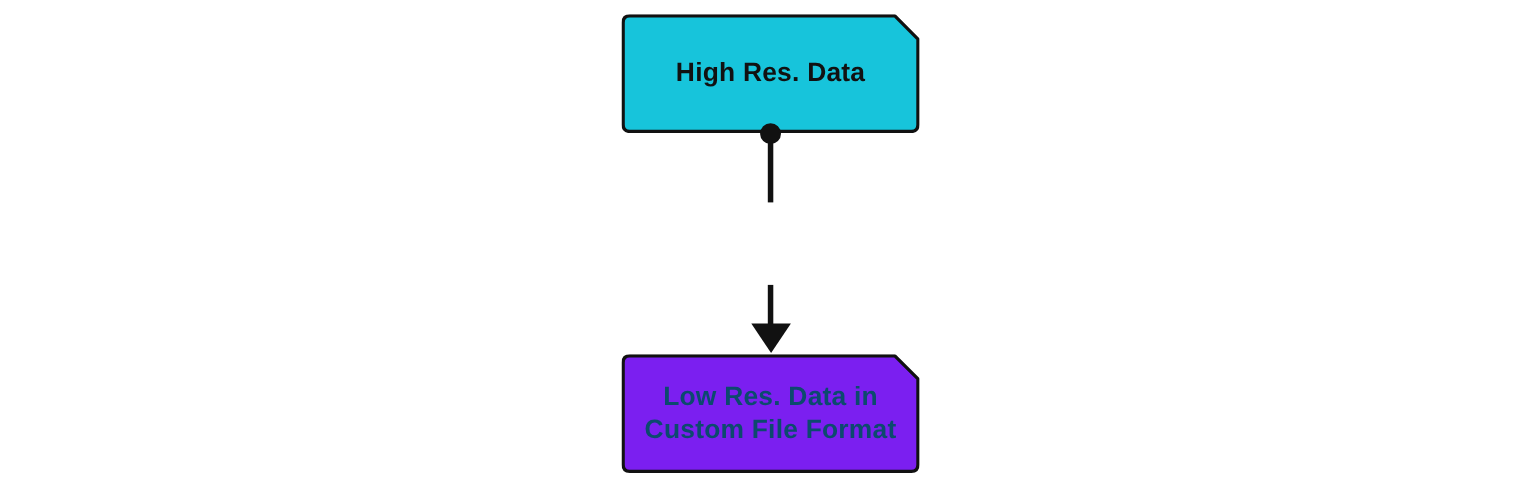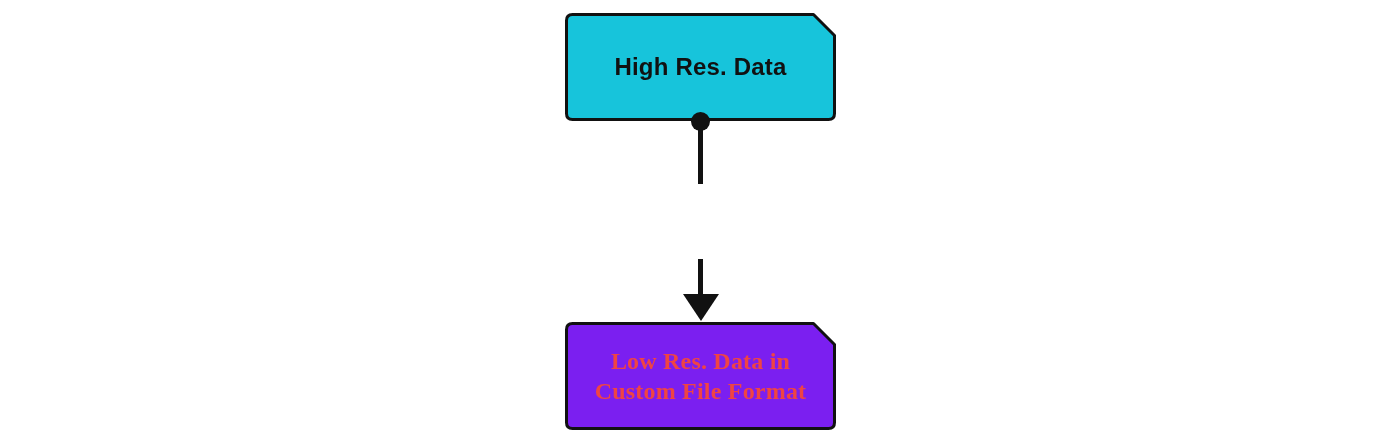--- a/index.html
+++ b/index.html
@@ -98,18 +98,18 @@
   <div class="connector-line" id="edge-line-2" style="background: rgb(17, 17, 17);"></div>
   <div class="arrowhead" style="border-top-color: rgb(17, 17, 17);"></div>
 
   <div class="node" id="node-bottom">
     <svg width="271" height="108">
       <path d="M 7.5 1.5 L 248.5 1.5 L 269.5 22.5 L 269.5 100.5
                Q 269.5 106.5 263.5 106.5 L 7.5 106.5
                Q 1.5 106.5 1.5 100.5 L 1.5 7.5
                Q 1.5 1.5 7.5 1.5 Z" stroke-width="3" stroke-linejoin="round" fill="#7B1FF0" stroke="#111111"></path>
     </svg>
-    <div class="node-label" style="color: #ef4444; font-family: Liberation Serif, serif;">
+    <div class="node-label" style="color: #0c4a6e;">
       <span>Low Res. Data in Custom File Format</span>
     </div>
   </div>
 
 </div>
 
 </body></html>

